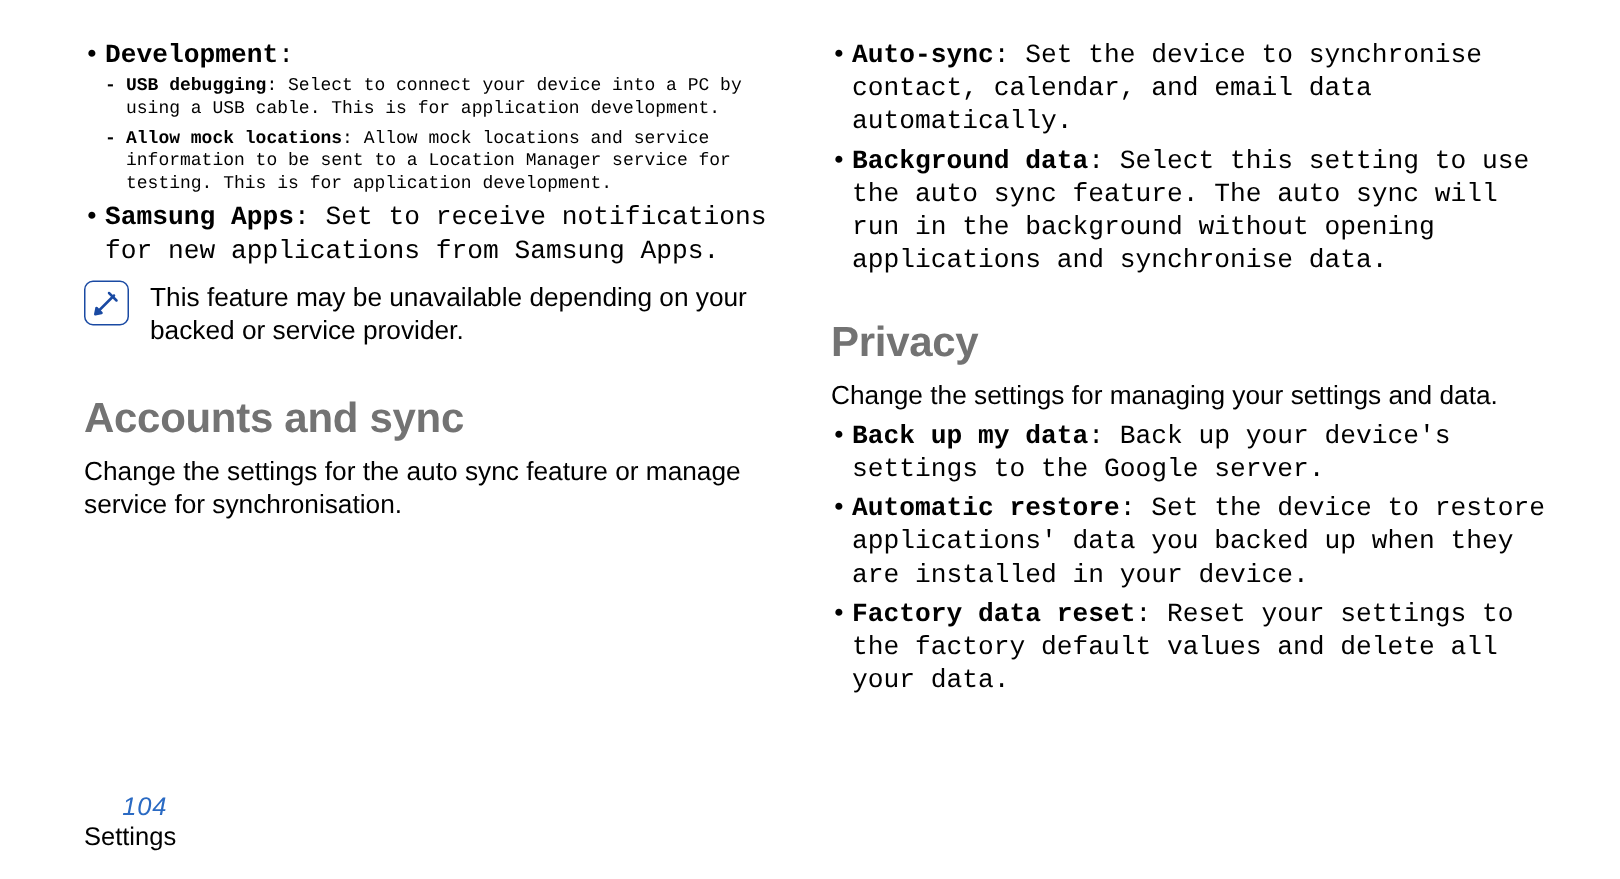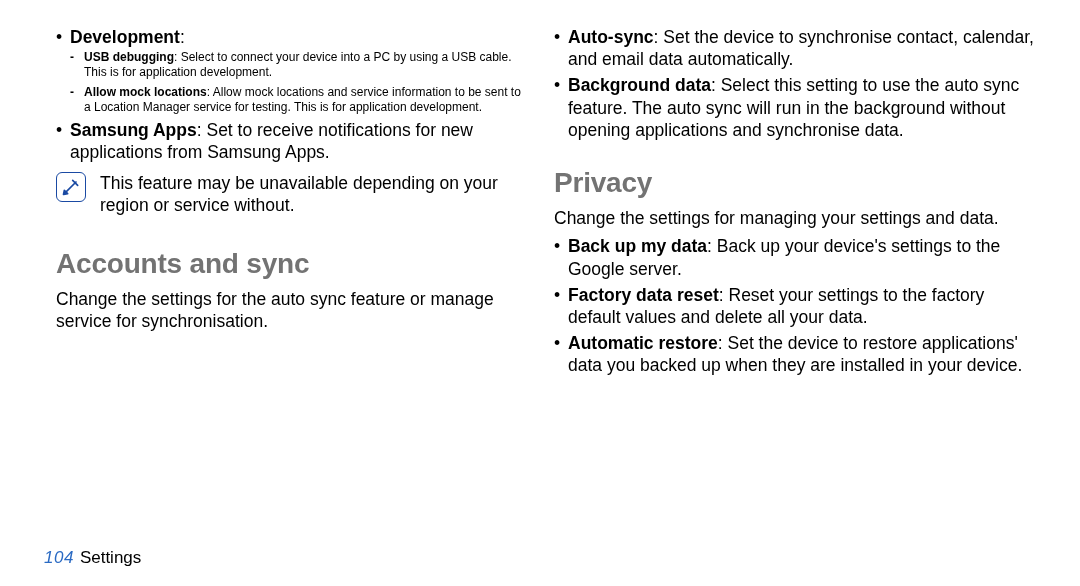--- a/index.html
+++ b/index.html
@@ -2,33 +2,33 @@
 <html><head>
   <meta charset="utf-8">
   <style>
     * { box-sizing: border-box; margin: 0; padding: 0; }
     html, body { width: 1080px; height: 586px; font-family: "Myriad Pro", "Segoe UI", Arial, sans-serif; color: #000; background: #fff; }
     .page { display: flex; flex-direction: row; width: 1080px; height: 586px; padding: 26px 40px 18px 56px; }
     .col { width: 50%; display: flex; flex-direction: column; }
     .col-left { padding-right: 24px; }
     .col-right { padding-left: 6px; }
     .bullet-list { list-style: none; }
-    .bullet-list > li { position: relative; padding-left: 14px; font-size: 17.5px; line-height: 1.27; margin-bottom: 4px; }
+    .bullet-list > li { position: relative; padding-left: 14px; font-size: 17.5px; line-height: 1.27; margin-bottom: 4px; font-family: Liberation Mono, monospace; }
     .bullet-list > li::before { content: "•"; position: absolute; left: 0; top: 0; font-weight: normal; }
     .dash-list { list-style: none; margin-top: 2px; }
     .dash-list > li { position: relative; padding-left: 14px; font-size: 12px; line-height: 1.27; margin-bottom: 4px; }
     .dash-list > li::before { content: "-"; position: absolute; left: 0; top: 0; font-weight: bold; }
     .bold { font-weight: bold; }
     .note-row { display: flex; align-items: flex-start; margin-top: 4px; margin-bottom: 10px; }
     .note-icon { flex: 0 0 auto; width: 30px; height: 30px; border: 1.5px solid #1a4aa3; border-radius: 6px; display: flex; align-items: center; justify-content: center; margin-right: 14px; }
     .note-icon svg { width: 20px; height: 20px; }
     .note-text { font-size: 17.5px; line-height: 1.27; }
     h2.section { color: #737373; font-weight: bold; font-size: 28px; margin-top: 22px; margin-bottom: 8px; letter-spacing: -0.2px; }
     .section-intro { font-size: 17.5px; line-height: 1.27; margin-bottom: 6px; }
-    .footer { position: absolute; bottom: 18px; left: 44px; display: flex; align-items: flex-end; }
+    .footer { position: absolute; bottom: 18px; left: 56px; display: flex; align-items: flex-end; flex-direction: column; }
     .page-rel { position: relative; width: 1080px; height: 586px; }
     .pagenum { color: #2a6ac3; font-style: italic; font-size: 17px; margin-right: 6px; letter-spacing: 0.5px; }
     .footlabel { font-size: 17px; }
   </style>
 </head>
 <body>
 
 <div class="page-rel">
   <div class="page">
 
@@ -51,21 +51,21 @@
       </ul>
 
       <div class="note-row">
         <div class="note-icon">
           <svg viewBox="0 0 24 24" fill="none" stroke="#1a4aa3" stroke-width="2" stroke-linecap="round" stroke-linejoin="round">
             <path d="M4 20 L18 6"></path>
             <path d="M14 4 L20 10"></path>
             <path d="M3 21 L8 20 L4 16 Z" fill="#1a4aa3"></path>
           </svg>
         </div>
-        <div class="note-text">This feature may be unavailable depending on your region or service without.</div>
+        <div class="note-text">This feature may be unavailable depending on your backed or service provider.</div>
       </div>
 
       <h2 class="section">Accounts and sync</h2>
       <div class="section-intro">Change the settings for the auto sync feature or manage service for synchronisation.</div>
     </div>
 
     <div class="col col-right">
       <ul class="bullet-list">
         <li>
           <span class="bold">Auto-sync</span><span>: Set the device to synchronise contact, calendar, and email data automatically.</span>
@@ -76,24 +76,24 @@
       </ul>
 
       <h2 class="section">Privacy</h2>
       <div class="section-intro">Change the settings for managing your settings and data.</div>
 
       <ul class="bullet-list">
         <li>
           <span class="bold">Back up my data</span><span>: Back up your device's settings to the Google server.</span>
         </li>
         <li>
-          <span class="bold">Factory data reset</span><span>: Reset your settings to the factory default values and delete all your data.</span>
+          <span class="bold">Automatic restore</span><span>: Set the device to restore applications' data you backed up when they are installed in your device.</span>
         </li>
         <li>
-          <span class="bold">Automatic restore</span><span>: Set the device to restore applications' data you backed up when they are installed in your device.</span>
+          <span class="bold">Factory data reset</span><span>: Reset your settings to the factory default values and delete all your data.</span>
         </li>
       </ul>
     </div>
 
   </div>
 
   <div class="footer">
     <span class="pagenum">104</span>
     <span class="footlabel">Settings</span>
   </div>

